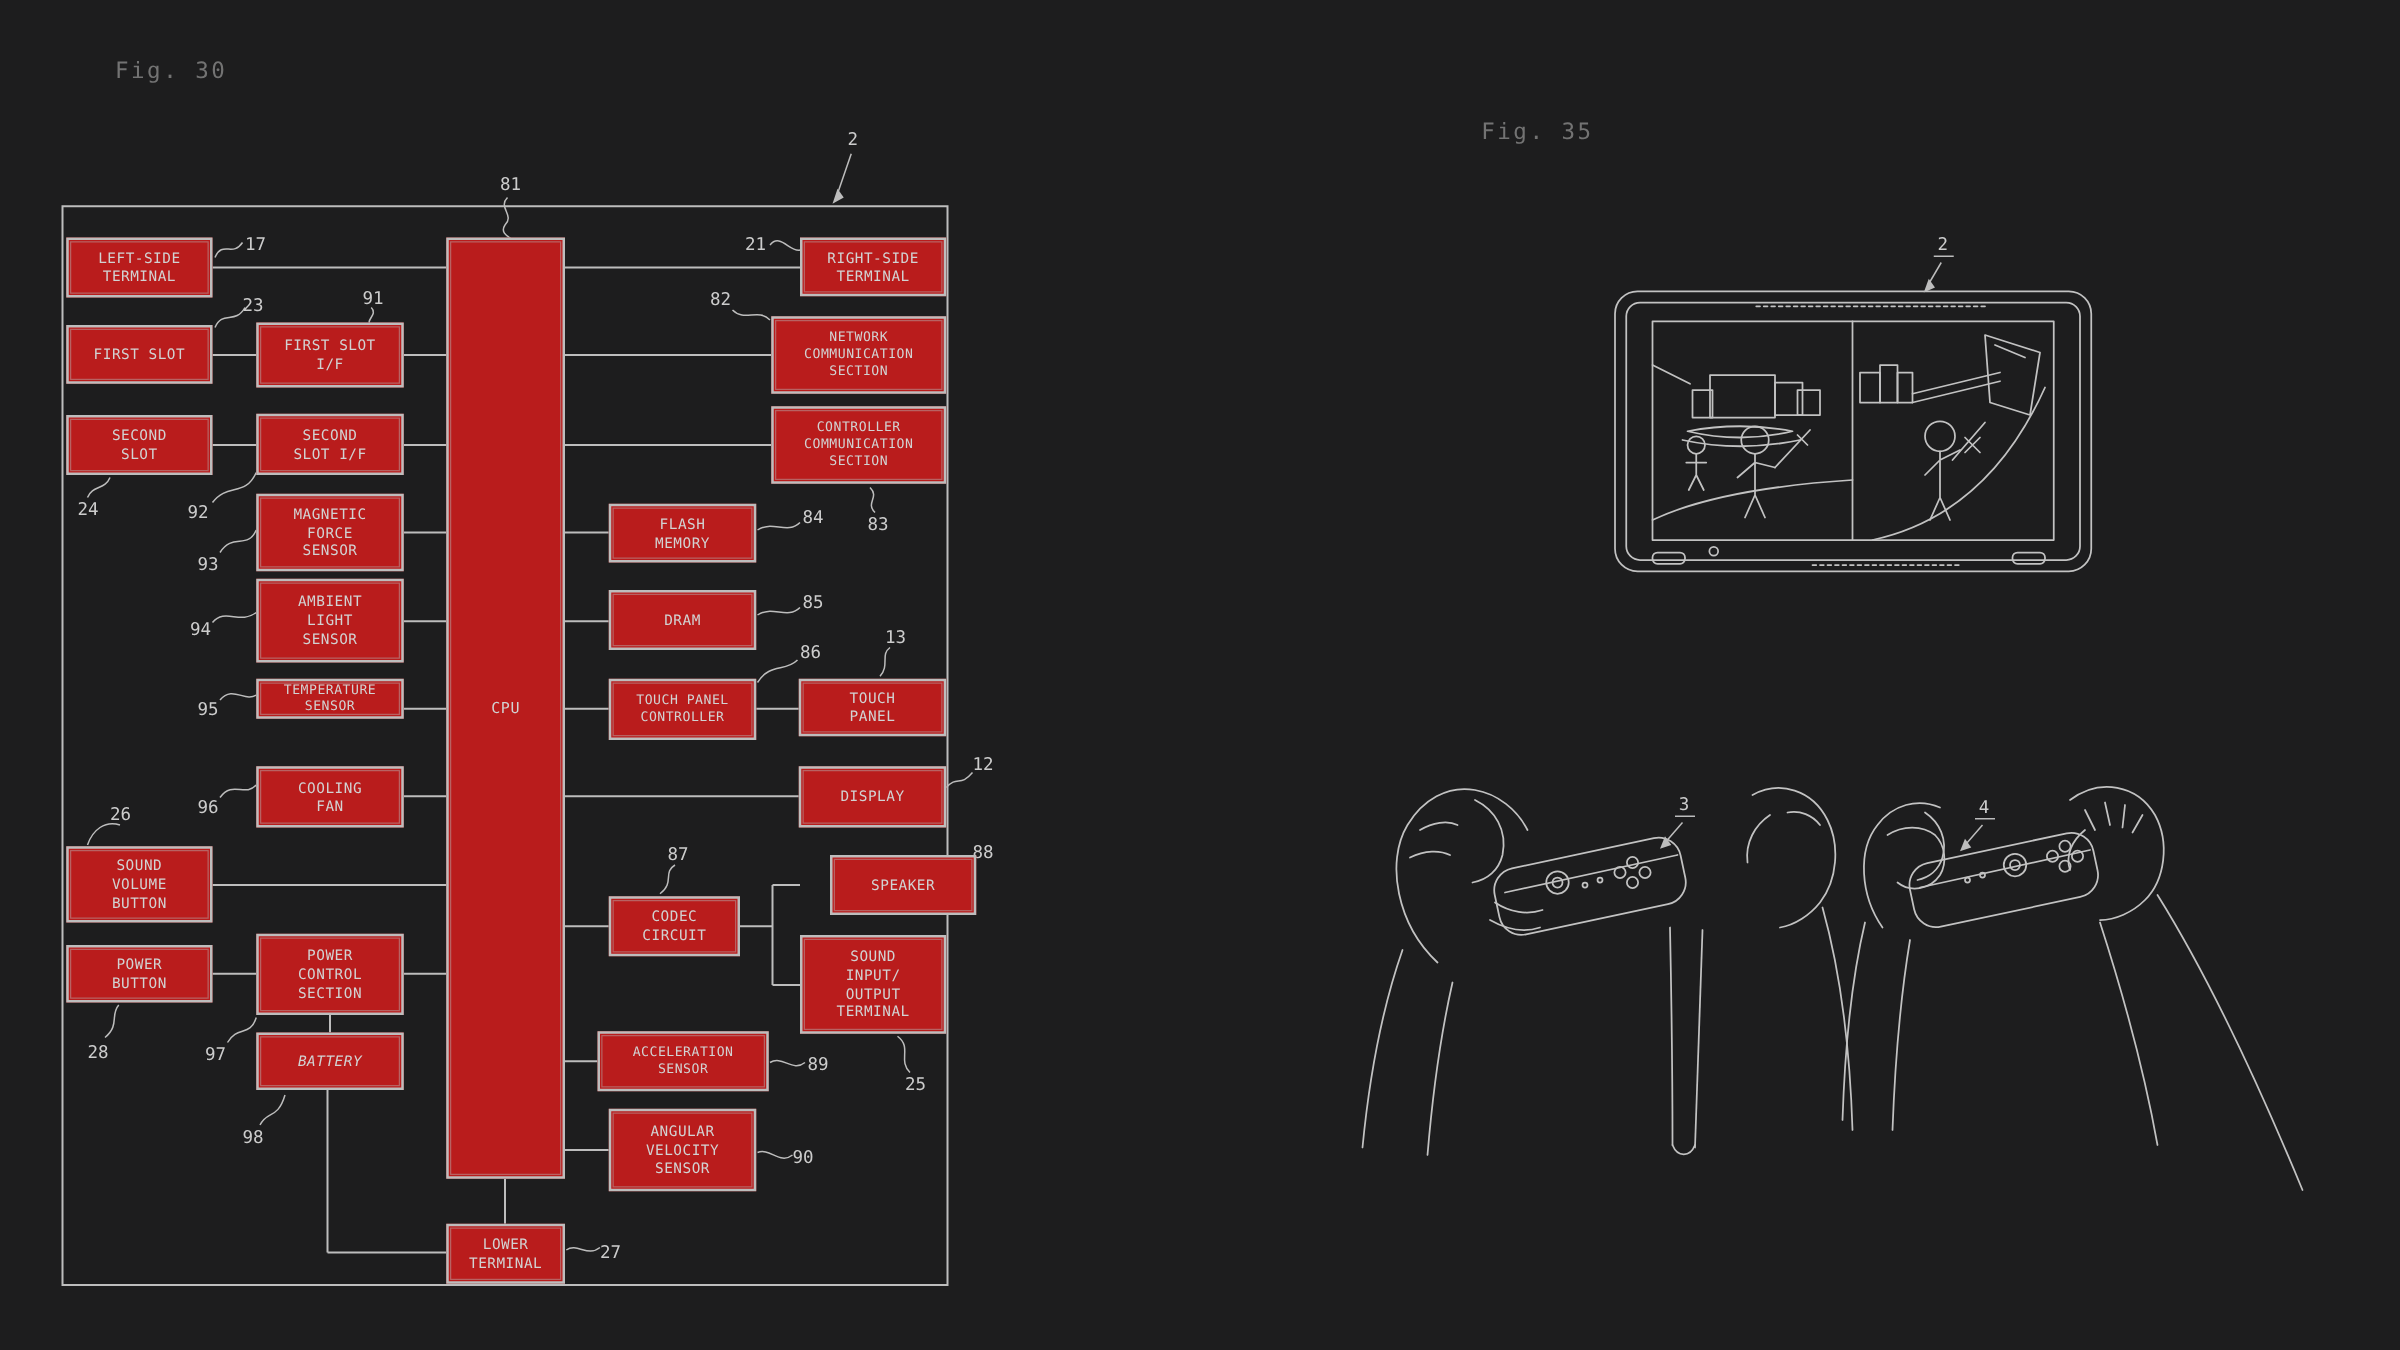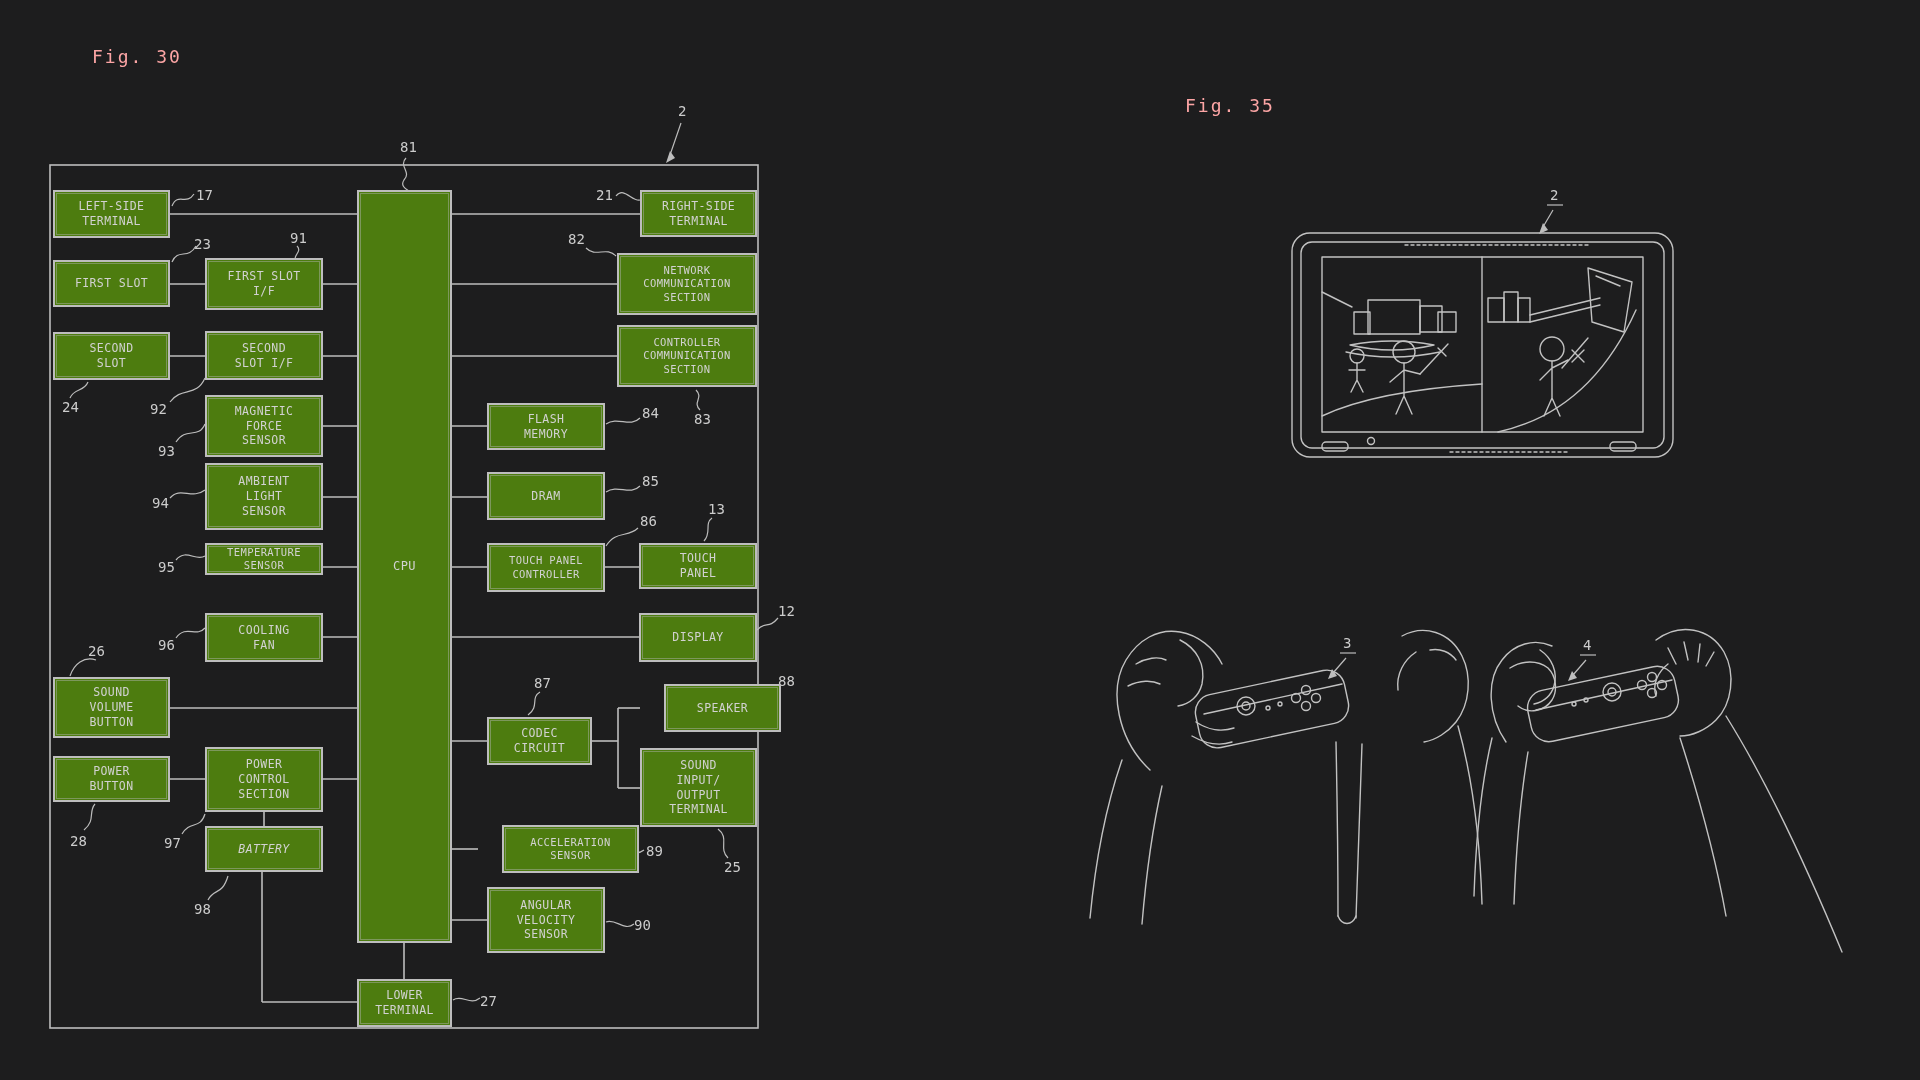--- a/index.html
+++ b/index.html
@@ -2,26 +2,26 @@
 <html><head>
 <meta charset="utf-8">
 <style>
   html,body{margin:0;padding:0;}
   body{
     width:1920px;height:1080px;position:relative;overflow:hidden;
     background:#1d1d1e;
     font-family:"DejaVu Sans Mono","Liberation Mono",monospace;
   }
   .fig-title{
-    position:absolute;font-size:18px;letter-spacing:2px;color:#fca5a5;
+    position:absolute;font-size:18px;letter-spacing:2px;color:#737373;
     font-family:"DejaVu Sans Mono","Liberation Mono",monospace;
   }
   .blk{
     position:absolute;box-sizing:border-box;z-index:2;
-    border:2px solid #bdbdbd;background:#4d7c0f;
+    border:2px solid #bdbdbd;background:#b91c1c;
     display:flex;align-items:center;justify-content:center;
     text-align:center;white-space:pre-line;
     font-size:11.5px;line-height:1.28;letter-spacing:.4px;color:#d2d2d2;
   }
   .blk::after{
     content:"";position:absolute;inset:1px;border:1px solid rgba(185,185,185,.45);
     pointer-events:none;
   }
   svg{position:absolute;left:0;top:0;z-index:1;}
   svg.over{z-index:3;}
@@ -172,21 +172,21 @@
 SECTION</div>
 <div class="blk" style="left:205px;top:826px;width:118px;height:46px;font-style:italic;">BATTERY</div>
 
 <div class="blk" style="left:487px;top:403px;width:118px;height:47px;">FLASH
 MEMORY</div>
 <div class="blk" style="left:487px;top:472px;width:118px;height:48px;">DRAM</div>
 <div class="blk" style="left:487px;top:543px;width:118px;height:49px;font-size:10.5px;">TOUCH PANEL
 CONTROLLER</div>
 <div class="blk" style="left:487px;top:717px;width:105px;height:48px;">CODEC
 CIRCUIT</div>
-<div class="blk" style="left:502px;top:825px;width:137px;height:48px;font-size:10.5px;">ACCELERATION
+<div class="blk" style="left:478px;top:825px;width:137px;height:48px;font-size:10.5px;">ACCELERATION
 SENSOR</div>
 <div class="blk" style="left:487px;top:887px;width:118px;height:66px;">ANGULAR
 VELOCITY
 SENSOR</div>
 
 <div class="blk" style="left:640px;top:190px;width:117px;height:47px;">RIGHT-SIDE
 TERMINAL</div>
 <div class="blk" style="left:617px;top:253px;width:140px;height:62px;font-size:10.5px;">NETWORK
 COMMUNICATION
 SECTION</div>

